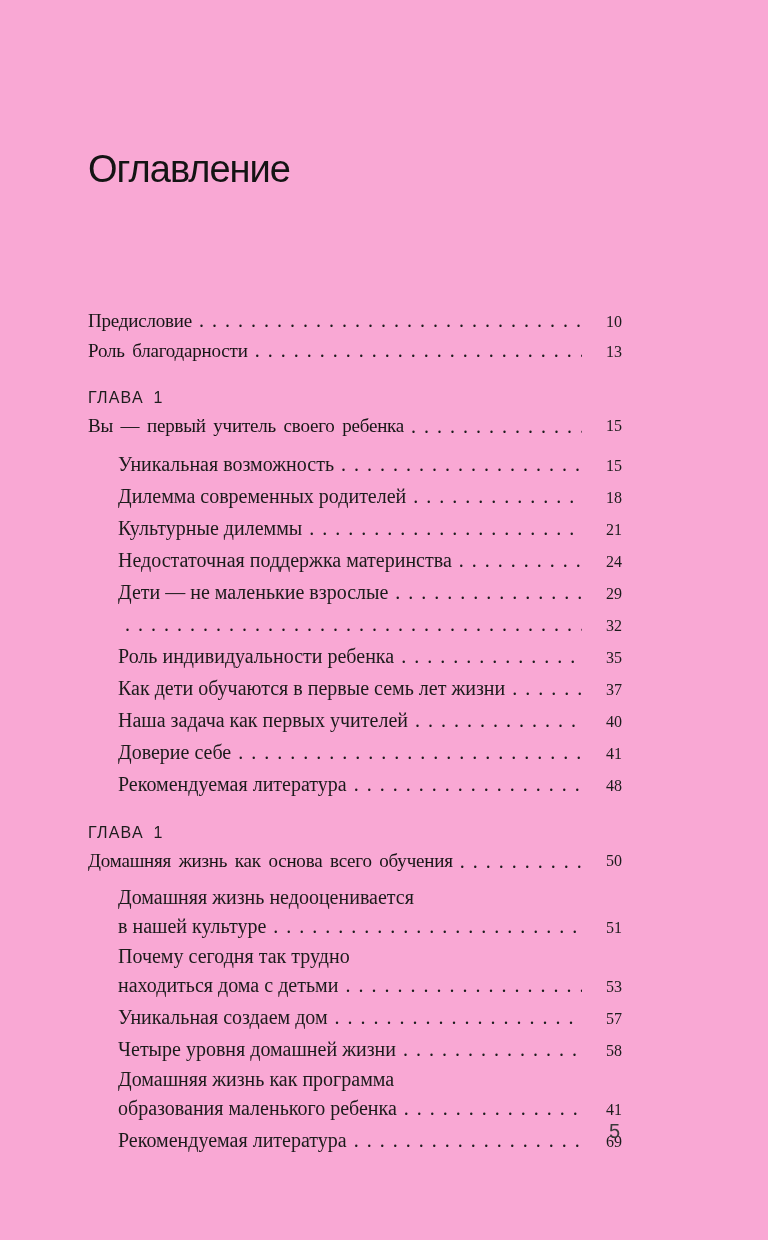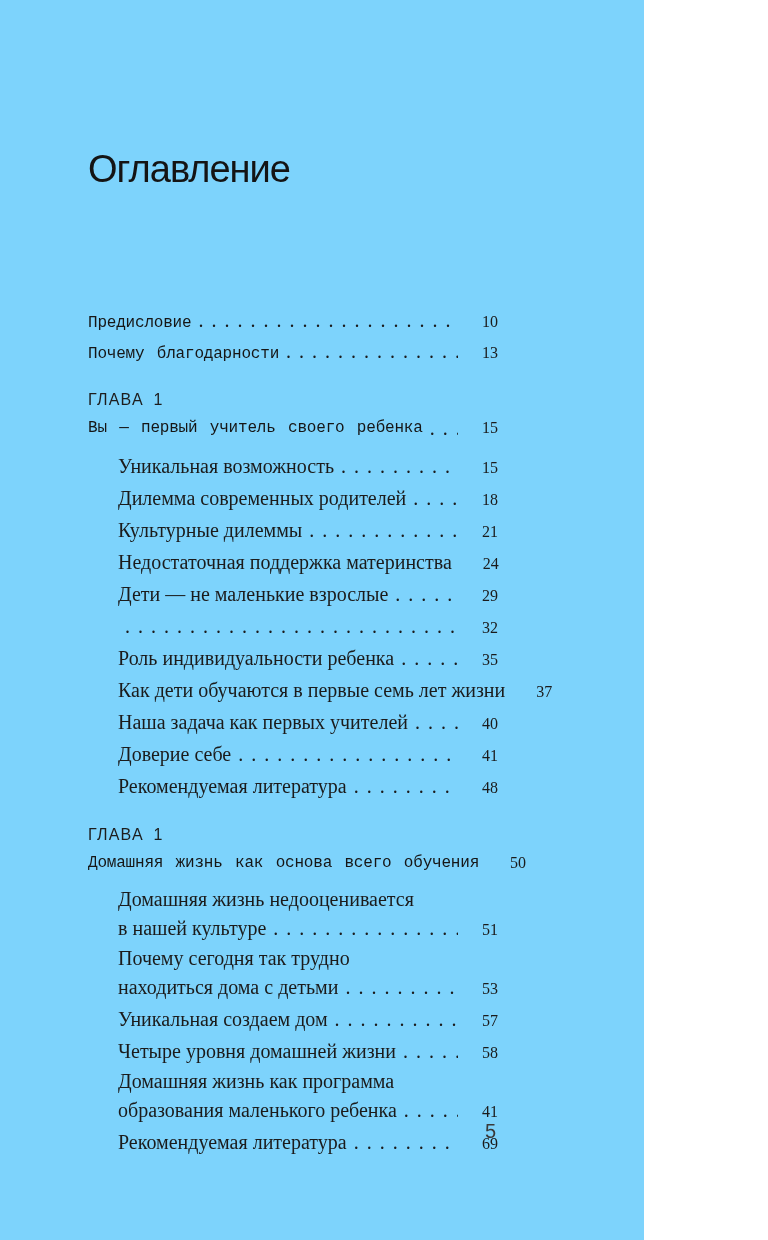--- a/index.html
+++ b/index.html
@@ -5,22 +5,22 @@
   html, body { margin: 0; padding: 0; }
   body {
     width: 768px; height: 1240px;
     background: #ffffff;
     font-family: "Liberation Serif", serif;
     color: #1b1b1b;
     overflow: hidden;
   }
   .page {
     position: relative;
-    width: 644px; height: 1240px;
-    background: #7dd3fc;
+    width: 768px; height: 1240px;
+    background: #f9a8d4;
     box-sizing: border-box;
   }
   .content {
     padding: 0 146px 0 88px;
   }
   .doc-title {
     margin: 0;
     padding-top: 148px;
     font-family: "Liberation Sans", sans-serif;
     font-weight: 500;
@@ -34,22 +34,22 @@
   .toc-row {
     display: flex;
     align-items: baseline;
     line-height: 28px;
     font-size: 20px;
   }
   .toc-row .label { white-space: nowrap; }
 
   
   .sans-label {
-    font-family: Liberation Mono, monospace;
-    font-size: 16px;
+    font-family: Liberation Serif, serif;
+    font-size: 19px;
     letter-spacing: -0.2px;
     word-spacing: 3px;
     color: #161616;
   }
 
   .dots {
     flex: 1 1 auto;
     overflow: hidden;
     white-space: nowrap;
     margin-left: 7px;
@@ -105,21 +105,21 @@
 <div class="page">
   <div class="content">
     <h1 class="doc-title">Оглавление</h1>
     <div class="toc" id="toc">
         <div class="toc-row">
           <span class="label sans-label">Предисловие</span>
           <span class="dots"></span>
           <span class="pagenum">10</span>
         </div>
         <div class="toc-row">
-          <span class="label sans-label">Почему благодарности</span>
+          <span class="label sans-label">Роль благодарности</span>
           <span class="dots"></span>
           <span class="pagenum">13</span>
         </div>
         <div class="section">
           <div class="chapter-heading">ГЛАВА 1</div>
           <div class="toc-row chapter-title-row">
             <span class="label sans-label">Вы — первый учитель своего ребенка</span>
             <span class="dots"></span>
             <span class="pagenum">15</span>
           </div>

